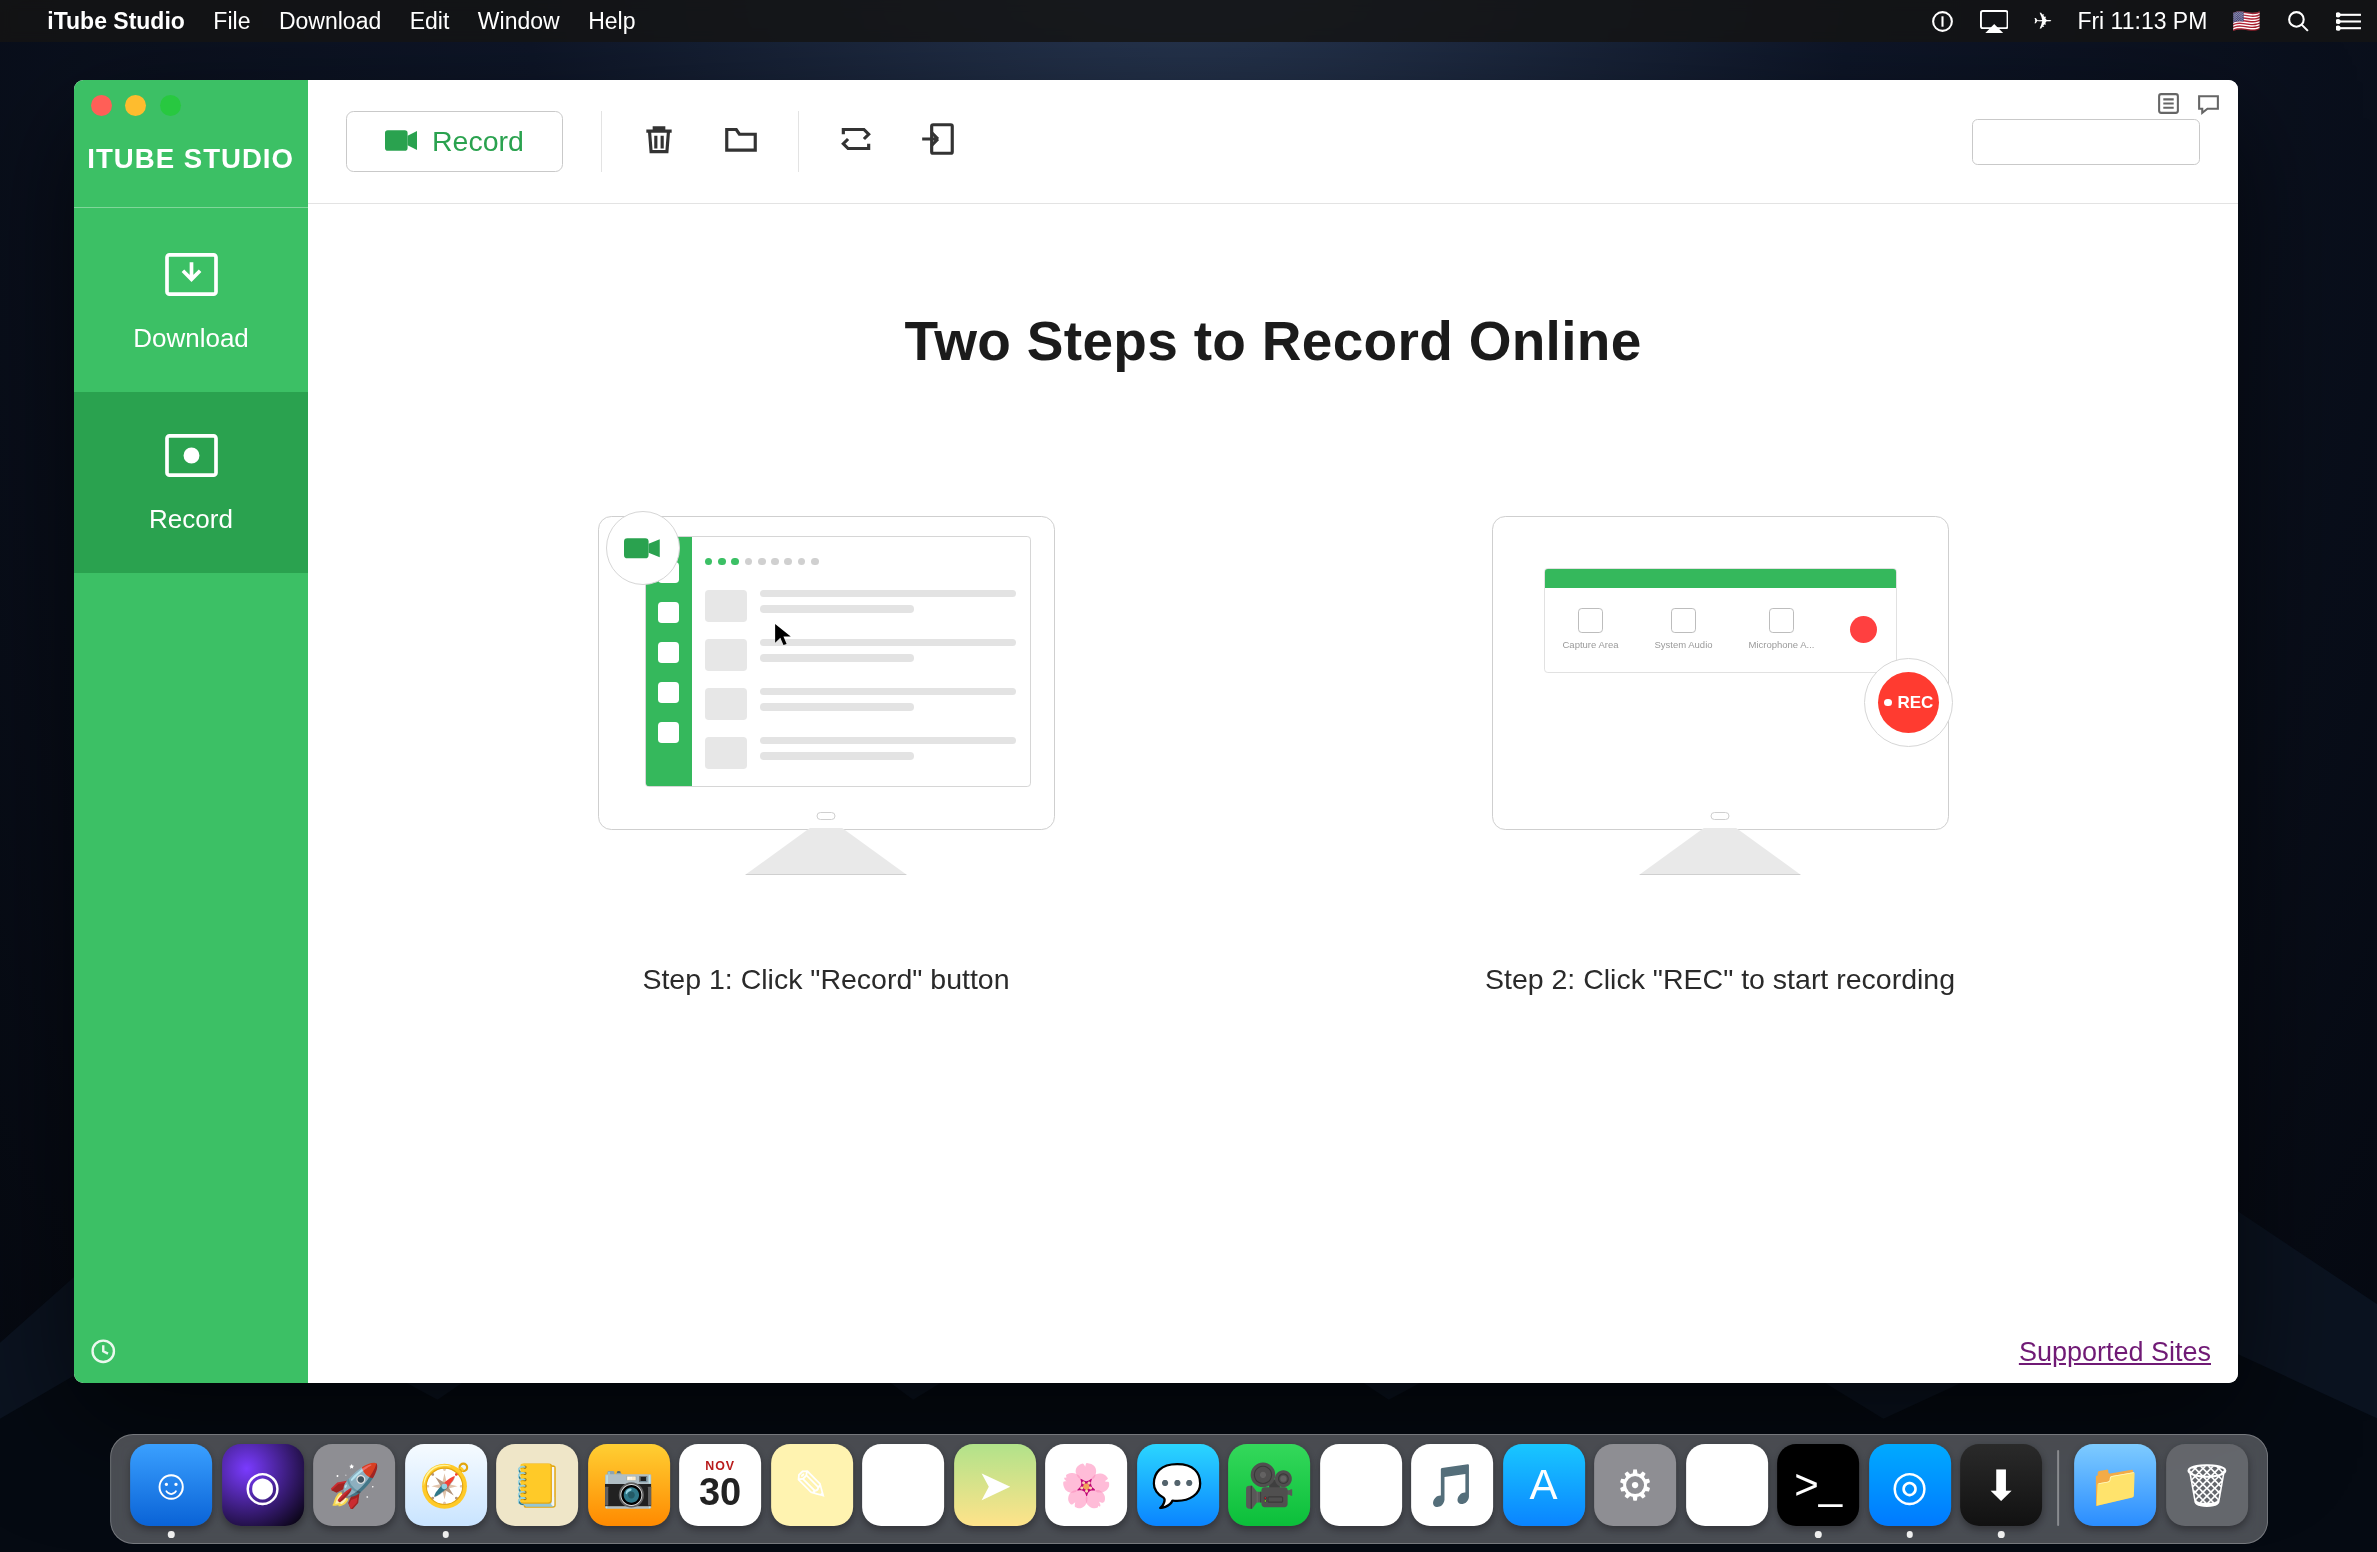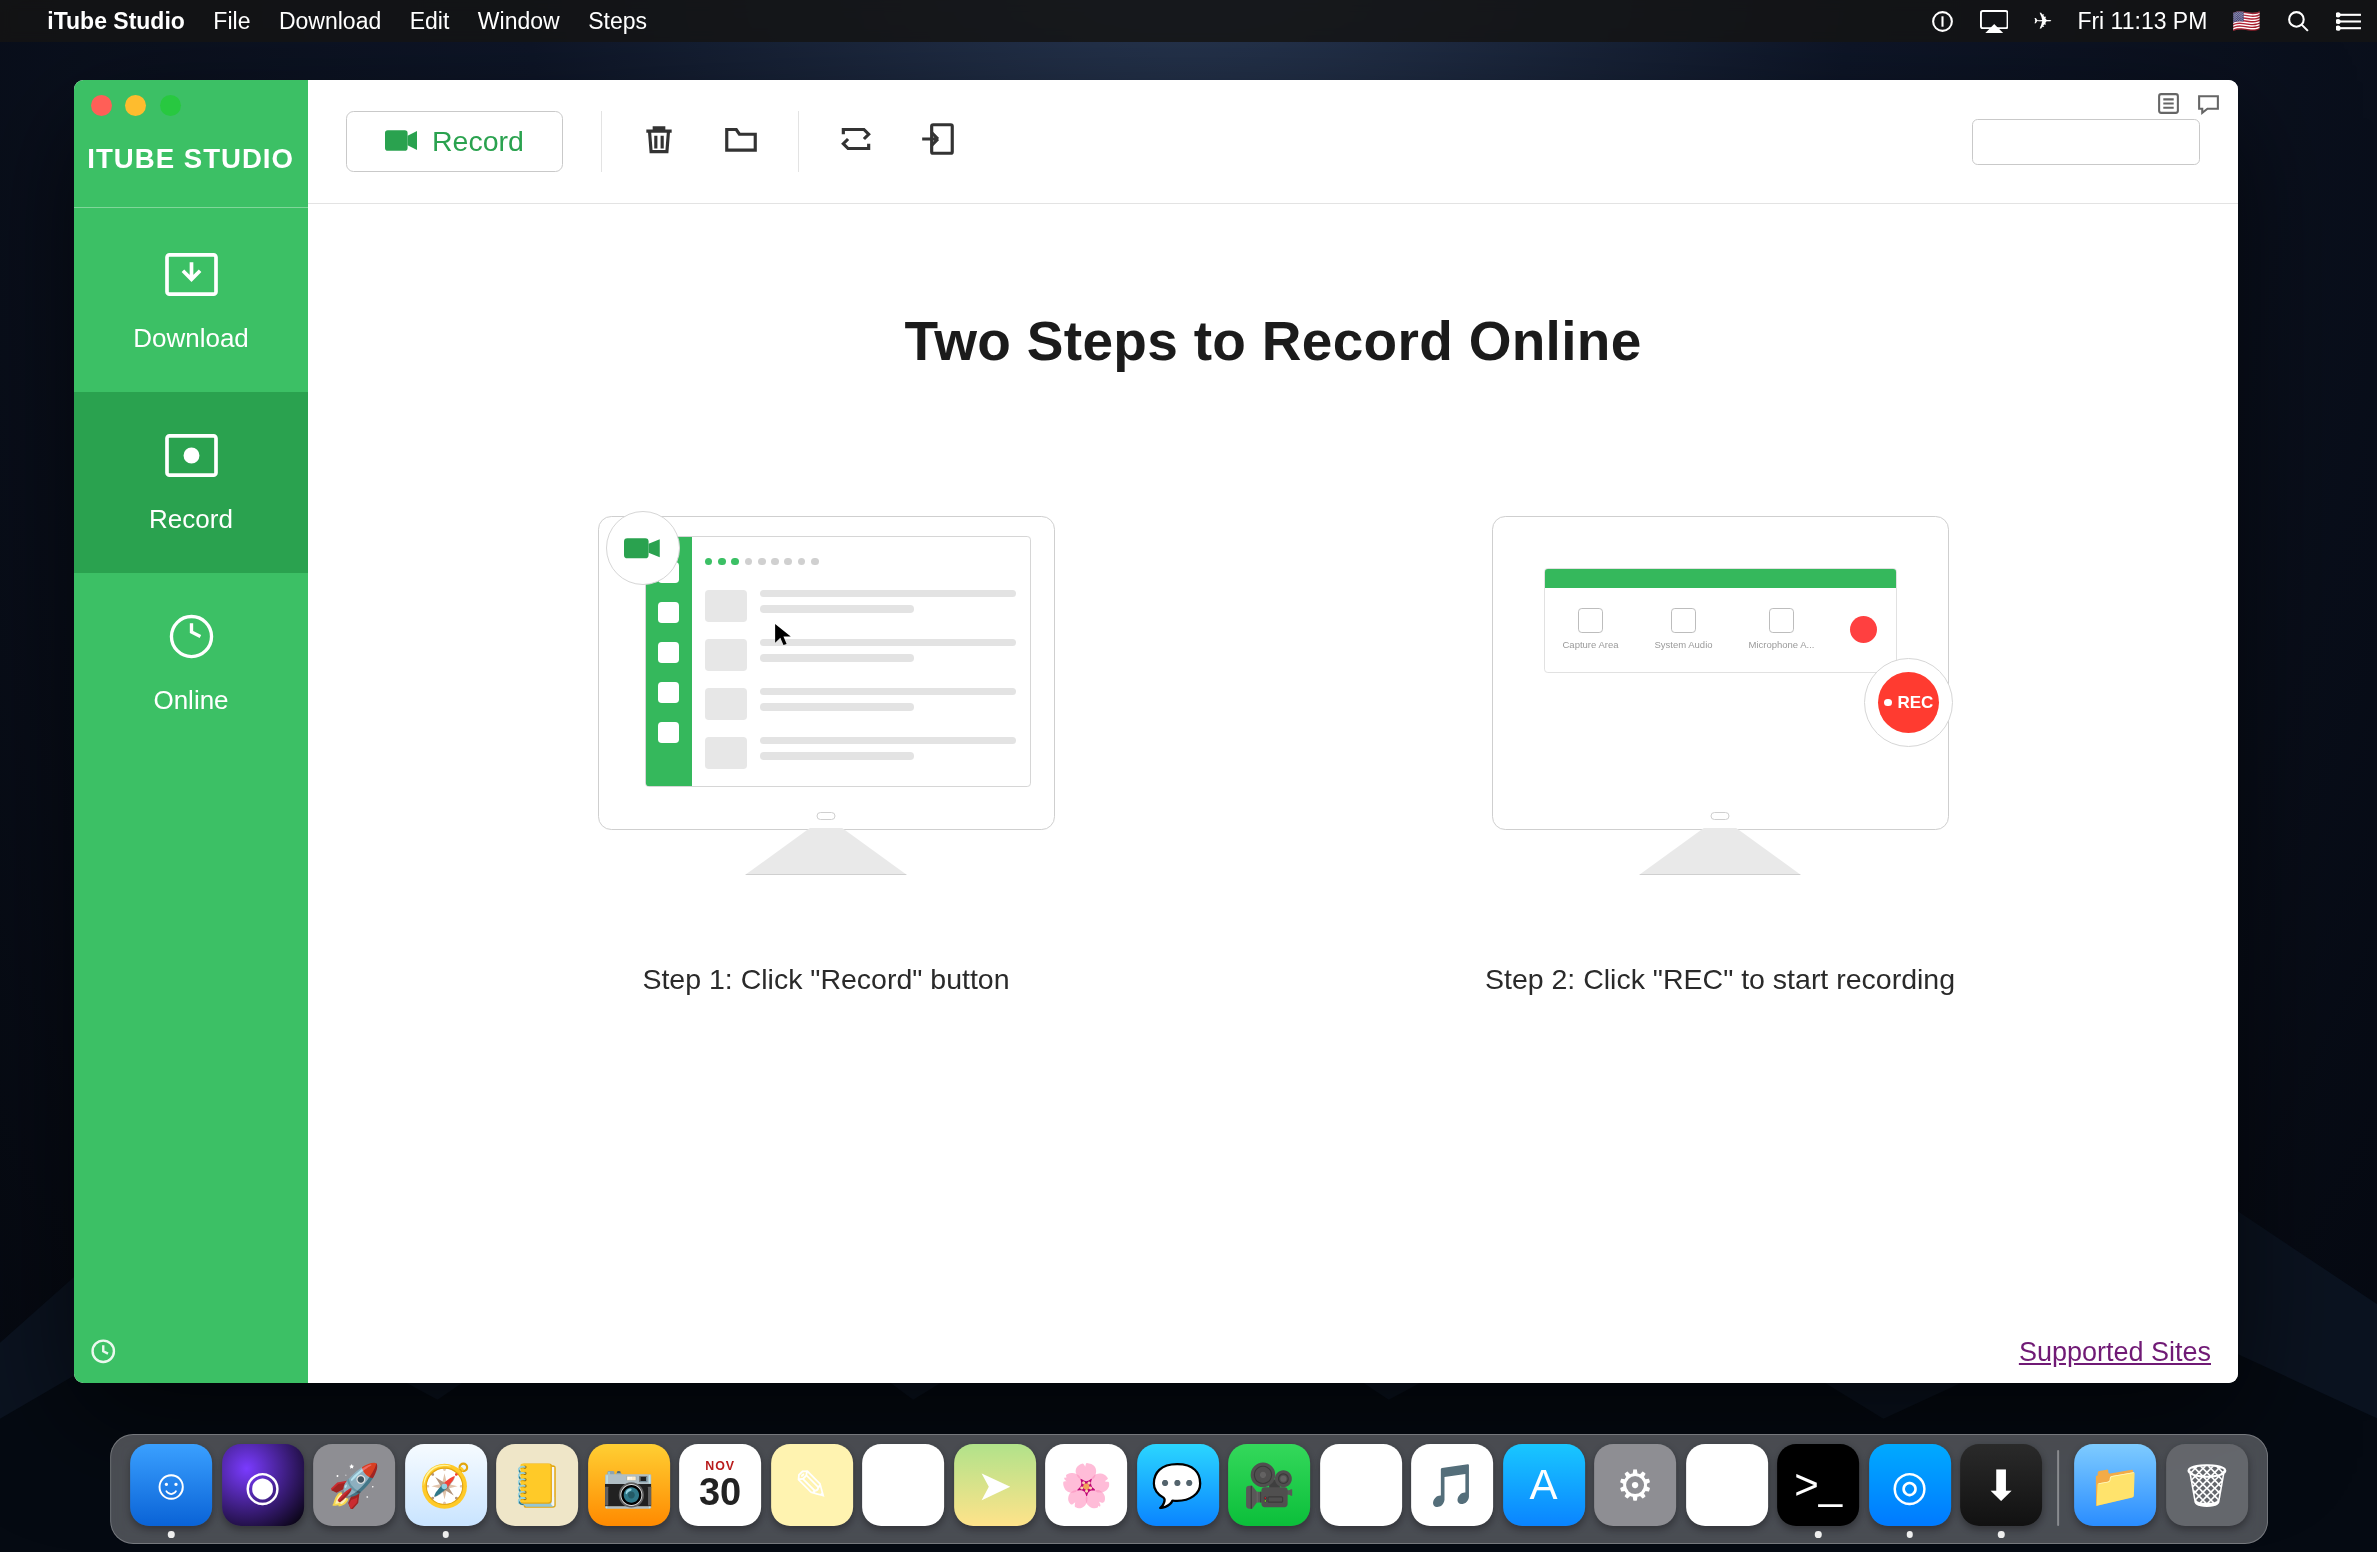--- a/index.html
+++ b/index.html
@@ -149,21 +149,21 @@
 </div>
 
 <div class="menubar" data-interactable="false">
   <div class="left">
     <span class="apple" data-interactable="true"></span>
     <span class="app" data-interactable="true">iTube Studio</span>
     <span data-interactable="true">File</span>
     <span data-interactable="true">Download</span>
     <span data-interactable="true">Edit</span>
     <span data-interactable="true">Window</span>
-    <span data-interactable="true">Steps</span>
+    <span data-interactable="true">Help</span>
   </div>
   <div class="right">
     <span class="glyph" data-interactable="true">
       <svg width="25" height="25" viewBox="0 0 24 24" fill="none" stroke="#fff" stroke-width="2">
           <circle cx="12" cy="12" r="9"></circle>
           <line x1="12" y1="7" x2="12" y2="17"></line>
         </svg>
     </span>
     <span class="glyph" data-interactable="true">
       <svg width="28.5" height="23" viewBox="0 0 30 24" fill="none" stroke="#fff" stroke-width="2">
@@ -219,29 +219,20 @@
         <svg viewBox="0 0 48 40" fill="none" stroke="#fff" stroke-width="3">
             <rect x="4" y="4" width="40" height="32" rx="2"></rect>
             <circle cx="24" cy="20" r="5" fill="#fff"></circle>
           </svg>
       </span>
       <span data-interactable="false">Record</span>
     </div>
 
 
 
-    <div class="side-item" data-interactable="true">
-      <span data-interactable="false">
-        <svg viewBox="0 0 44 44" fill="none" stroke="#fff" stroke-width="3">
-            <circle cx="22" cy="22" r="18"></circle>
-            <path d="M22 10 v8 l8 4"></path>
-          </svg>
-      </span>
-      <span data-interactable="false">Online</span>
-    </div>
 
     <div class="side-foot" data-interactable="false">
       <span data-interactable="true">
         <svg width="28.5" height="28.5" viewBox="0 0 24 24" fill="none" stroke="#fff" stroke-width="2">
             <circle cx="12" cy="12" r="9"></circle>
             <path d="M12 7 v5 l4 2"></path>
           </svg>
       </span>
     </div>
   </div>

